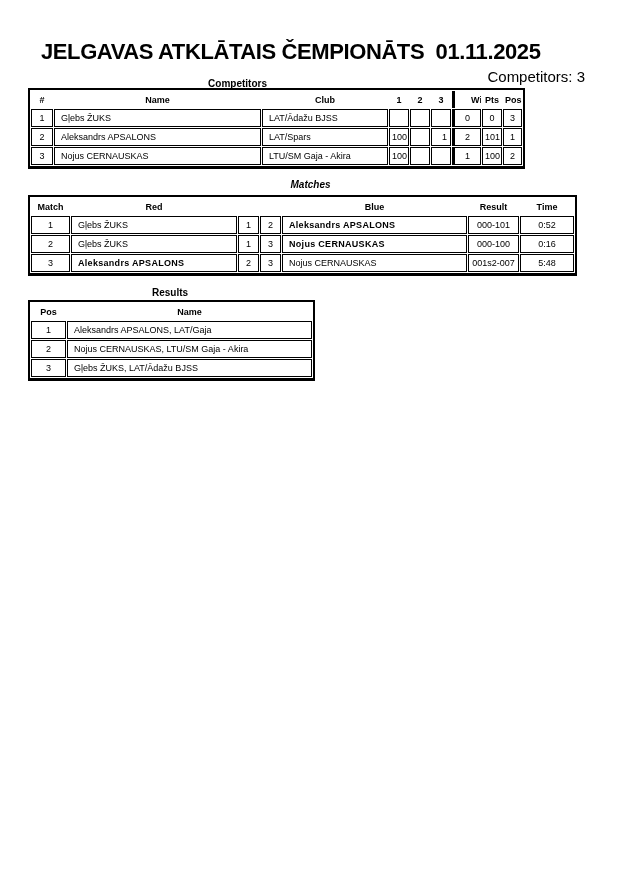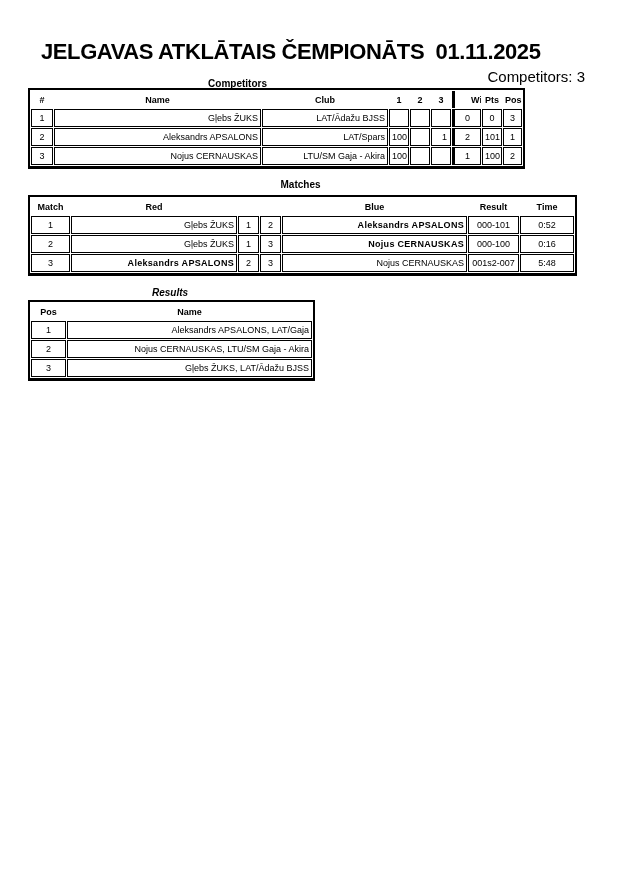--- a/index.html
+++ b/index.html
@@ -9,34 +9,34 @@
   }
   
   .title-row {
     position:absolute; top:39px; left:8px; right:4px;
     display:flex; justify-content:space-between; align-items:baseline;
     font-weight:bold; font-size:22px; letter-spacing:-0.4px; white-space:pre;margin-left:33px;
   }
   
   .section-label { position:absolute; font-size:10px; font-weight:bold; text-align:center; }
   .competitors-label { top:78px; left:28px; width:419px; }
-  .matches-label    { top:179px; left:28px; width:545px; }
-  .results-label    { top:287px; left:28px; width:284px;font-style:italic; }
+  .matches-label    { top:179px; left:38px; width:545px;font-style:italic; }
+  .results-label    { top:287px; left:28px; width:284px; }
   .count-label { position:absolute; top:68px; left:450px; width:135px; text-align:right; font-size:15px; }
 
   
   table {
     position:absolute; border-collapse:separate; border-spacing:1px;
     border:2px solid #000; border-bottom-width:3px; background:#fff;
     table-layout:fixed; font-size:9px; empty-cells:show;
   }
   td { border:1px solid #000; height:16px; vertical-align:middle; padding:0 2px; overflow:hidden; white-space:nowrap; }
   thead td { border:none; font-weight:bold; height:17px; }
   .ctr { text-align:center; }
-  .lft { text-align:right; padding-left:6px; }
+  .lft { text-align:left; padding-left:6px; }
   .rgt { text-align:right; padding-right:3px; }
   .sep { border-left:3px solid #000 !important; }
   thead td.sep { border:none; border-left:3px solid #000 !important;padding-left:16px; }
   .win { font-weight:bold; letter-spacing:0.3px; }
 
   .competitors-table { top:88px;  left:28px; width:489px; }
   .matches-table     { top:195px; left:28px; width:545px; }
   .results-table     { top:300px; left:28px; width:284px; }
 </style>
 </head>

